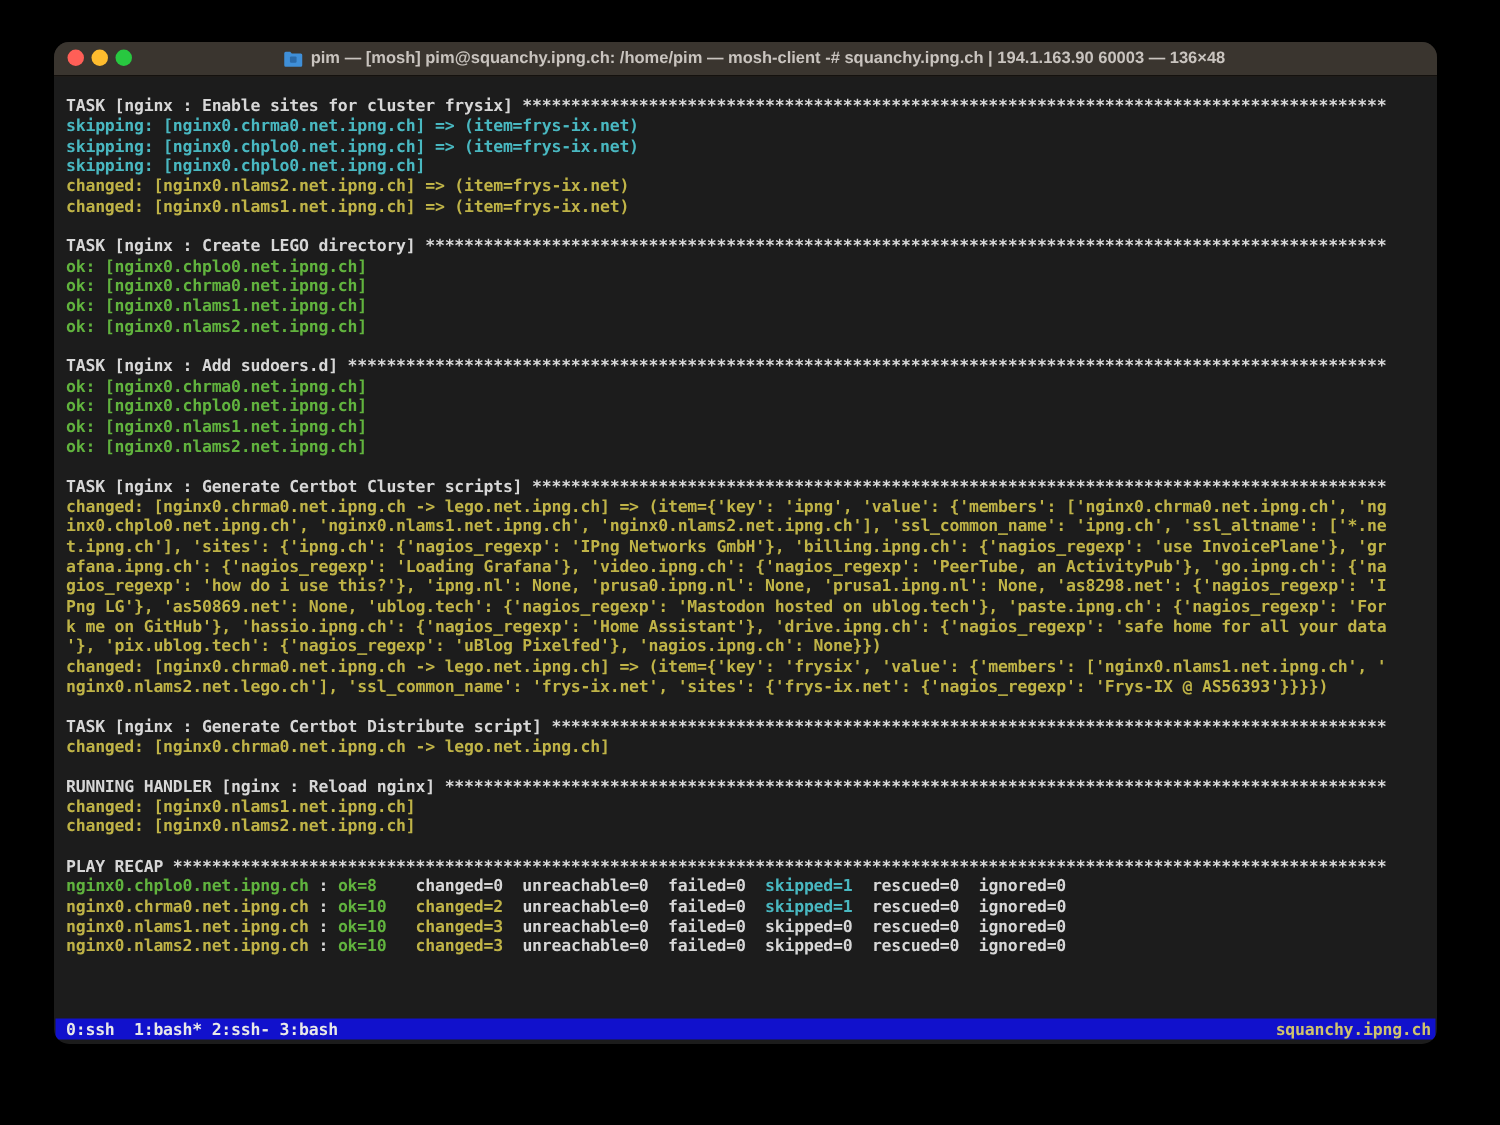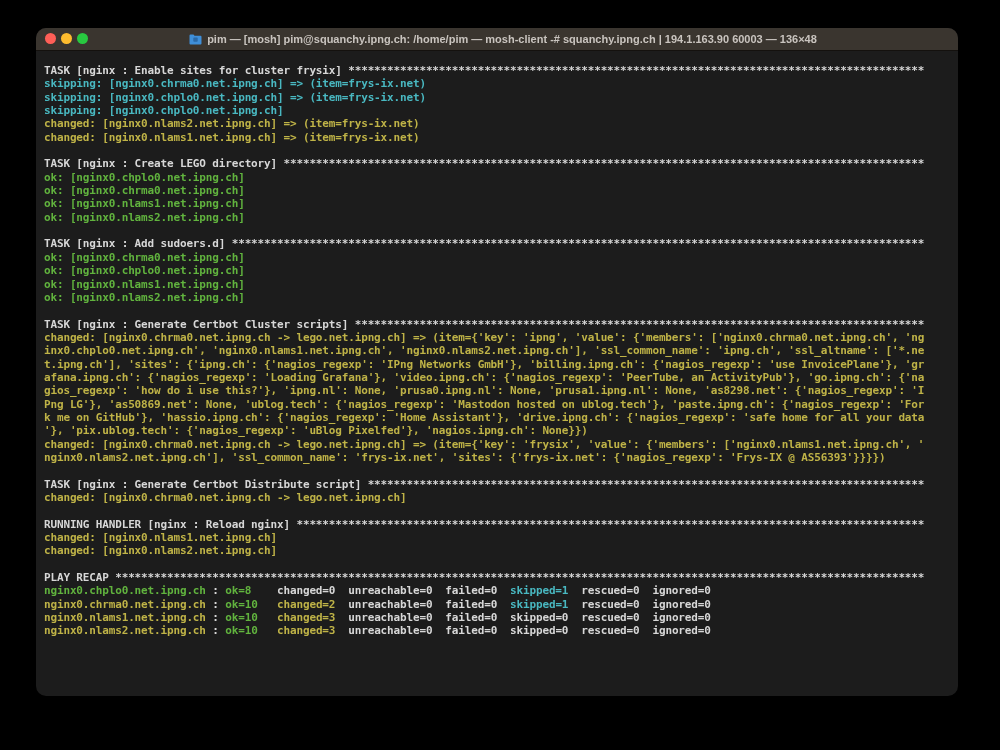--- a/index.html
+++ b/index.html
@@ -85,30 +85,34 @@
       <div class="tline"><span style="color: rgb(215, 215, 215);">TASK [nginx : Generate Certbot Cluster scripts] ****************************************************************************************</span></div>
       <div class="tline"><span style="color: rgb(191, 179, 71);">changed: [nginx0.chrma0.net.ipng.ch -&gt; lego.net.ipng.ch] =&gt; (item={'key': 'ipng', 'value': {'members': ['nginx0.chrma0.net.ipng.ch', 'ng</span></div>
       <div class="tline"><span style="color: rgb(191, 179, 71);">inx0.chplo0.net.ipng.ch', 'nginx0.nlams1.net.ipng.ch', 'nginx0.nlams2.net.ipng.ch'], 'ssl_common_name': 'ipng.ch', 'ssl_altname': ['*.ne</span></div>
       <div class="tline"><span style="color: rgb(191, 179, 71); margin-top: 16px;">t.ipng.ch'], 'sites': {'ipng.ch': {'nagios_regexp': 'IPng Networks GmbH'}, 'billing.ipng.ch': {'nagios_regexp': 'use InvoicePlane'}, 'gr</span></div>
       <div class="tline"><span style="color: rgb(191, 179, 71);">afana.ipng.ch': {'nagios_regexp': 'Loading Grafana'}, 'video.ipng.ch': {'nagios_regexp': 'PeerTube, an ActivityPub'}, 'go.ipng.ch': {'na</span></div>
       <div class="tline"><span style="color: rgb(191, 179, 71);">gios_regexp': 'how do i use this?'}, 'ipng.nl': None, 'prusa0.ipng.nl': None, 'prusa1.ipng.nl': None, 'as8298.net': {'nagios_regexp': 'I</span></div>
       <div class="tline"><span style="color: rgb(191, 179, 71);">Png LG'}, 'as50869.net': None, 'ublog.tech': {'nagios_regexp': 'Mastodon hosted on ublog.tech'}, 'paste.ipng.ch': {'nagios_regexp': 'For</span></div>
       <div class="tline"><span style="color: rgb(191, 179, 71);">k me on GitHub'}, 'hassio.ipng.ch': {'nagios_regexp': 'Home Assistant'}, 'drive.ipng.ch': {'nagios_regexp': 'safe home for all your data</span></div>
       <div class="tline"><span style="color: rgb(191, 179, 71);">'}, 'pix.ublog.tech': {'nagios_regexp': 'uBlog Pixelfed'}, 'nagios.ipng.ch': None}})</span></div>
       <div class="tline"><span style="color: rgb(191, 179, 71);">changed: [nginx0.chrma0.net.ipng.ch -&gt; lego.net.ipng.ch] =&gt; (item={'key': 'frysix', 'value': {'members': ['nginx0.nlams1.net.ipng.ch', '</span></div>
-      <div class="tline"><span style="color: rgb(191, 179, 71);">nginx0.nlams2.net.ipng.ch'], 'ssl_common_name': 'frys-ix.net', 'sites': {'frys-ix.net': {'nagios_regexp': 'Frys-IX @ AS56393'}}}})</span></div>
+      <div class="tline"><span style="color: rgb(191, 179, 71);">nginx0.nlams2.net.lego.ch'], 'ssl_common_name': 'frys-ix.net', 'sites': {'frys-ix.net': {'nagios_regexp': 'Frys-IX @ AS56393'}}}})</span></div>
       <div class="tline"> </div>
       <div class="tline"><span style="color: rgb(215, 215, 215);">TASK [nginx : Generate Certbot Distribute script] **************************************************************************************</span></div>
       <div class="tline"><span style="color: rgb(191, 179, 71);">changed: [nginx0.chrma0.net.ipng.ch -&gt; lego.net.ipng.ch]</span></div>
       <div class="tline"> </div>
       <div class="tline"><span style="color: rgb(215, 215, 215);">RUNNING HANDLER [nginx : Reload nginx] *************************************************************************************************</span></div>
       <div class="tline"><span style="color: rgb(191, 179, 71);">changed: [nginx0.nlams1.net.ipng.ch]</span></div>
       <div class="tline"><span style="color: rgb(191, 179, 71);">changed: [nginx0.nlams2.net.ipng.ch]</span></div>
       <div class="tline"> </div>
       <div class="tline"><span style="color: rgb(215, 215, 215);">PLAY RECAP *****************************************************************************************************************************</span></div>
       <div class="tline"><span style="color: rgb(97, 179, 62);">nginx0.chplo0.net.ipng.ch</span><span style="color: rgb(215, 215, 215);"> : </span><span style="color: rgb(97, 179, 62);">ok=8</span><span style="color: rgb(215, 215, 215);">    changed=0  unreachable=0  failed=0  </span><span style="color: rgb(73, 184, 193);">skipped=1</span><span style="color: rgb(215, 215, 215);">  rescued=0  ignored=0</span></div>
       <div class="tline"><span style="color: rgb(191, 179, 71);">nginx0.chrma0.net.ipng.ch</span><span style="color: rgb(215, 215, 215);"> : </span><span style="color: rgb(97, 179, 62);">ok=10</span><span style="color: rgb(215, 215, 215);">   </span><span style="color: rgb(191, 179, 71);">changed=2</span><span style="color: rgb(215, 215, 215);">  unreachable=0  failed=0  </span><span style="color: rgb(73, 184, 193);">skipped=1</span><span style="color: rgb(215, 215, 215);">  rescued=0  ignored=0</span></div>
       <div class="tline"><span style="color: rgb(191, 179, 71);">nginx0.nlams1.net.ipng.ch</span><span style="color: rgb(215, 215, 215);"> : </span><span style="color: rgb(97, 179, 62);">ok=10</span><span style="color: rgb(215, 215, 215);">   </span><span style="color: rgb(191, 179, 71);">changed=3</span><span style="color: rgb(215, 215, 215);">  unreachable=0  failed=0  skipped=0  rescued=0  ignored=0</span></div>
       <div class="tline"><span style="color: rgb(191, 179, 71);">nginx0.nlams2.net.ipng.ch</span><span style="color: rgb(215, 215, 215);"> : </span><span style="color: rgb(97, 179, 62);">ok=10</span><span style="color: rgb(215, 215, 215);">   </span><span style="color: rgb(191, 179, 71);">changed=3</span><span style="color: rgb(215, 215, 215);">  unreachable=0  failed=0  skipped=0  rescued=0  ignored=0</span></div>
       <div class="tline"> </div>
     </div>
 
+  <div class="statusbar" style="background: rgb(17, 17, 204);">
+    <span style="color: rgb(232, 232, 232);">0:ssh  1:bash* 2:ssh- 3:bash</span>
+    <span style="color: rgb(207, 195, 109);">squanchy.ipng.ch</span>
+  </div>
 </div>
 
 </body></html>

